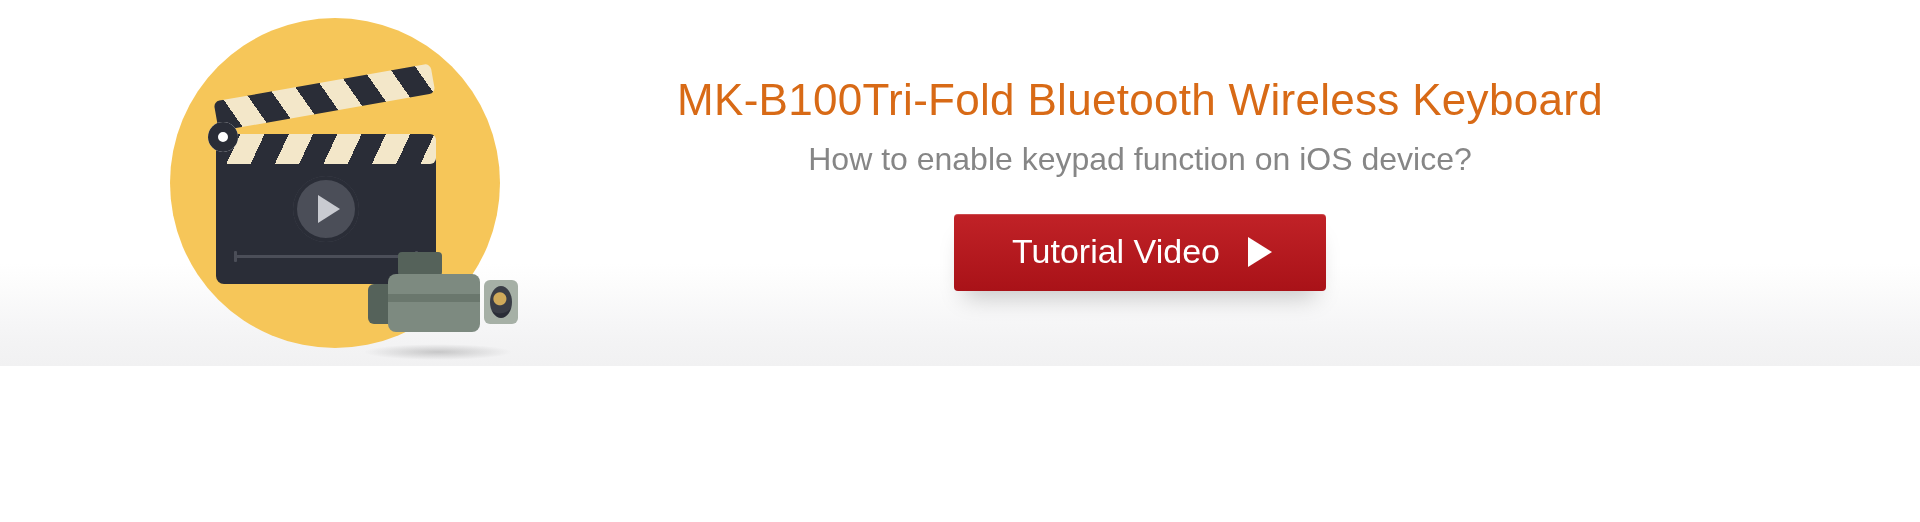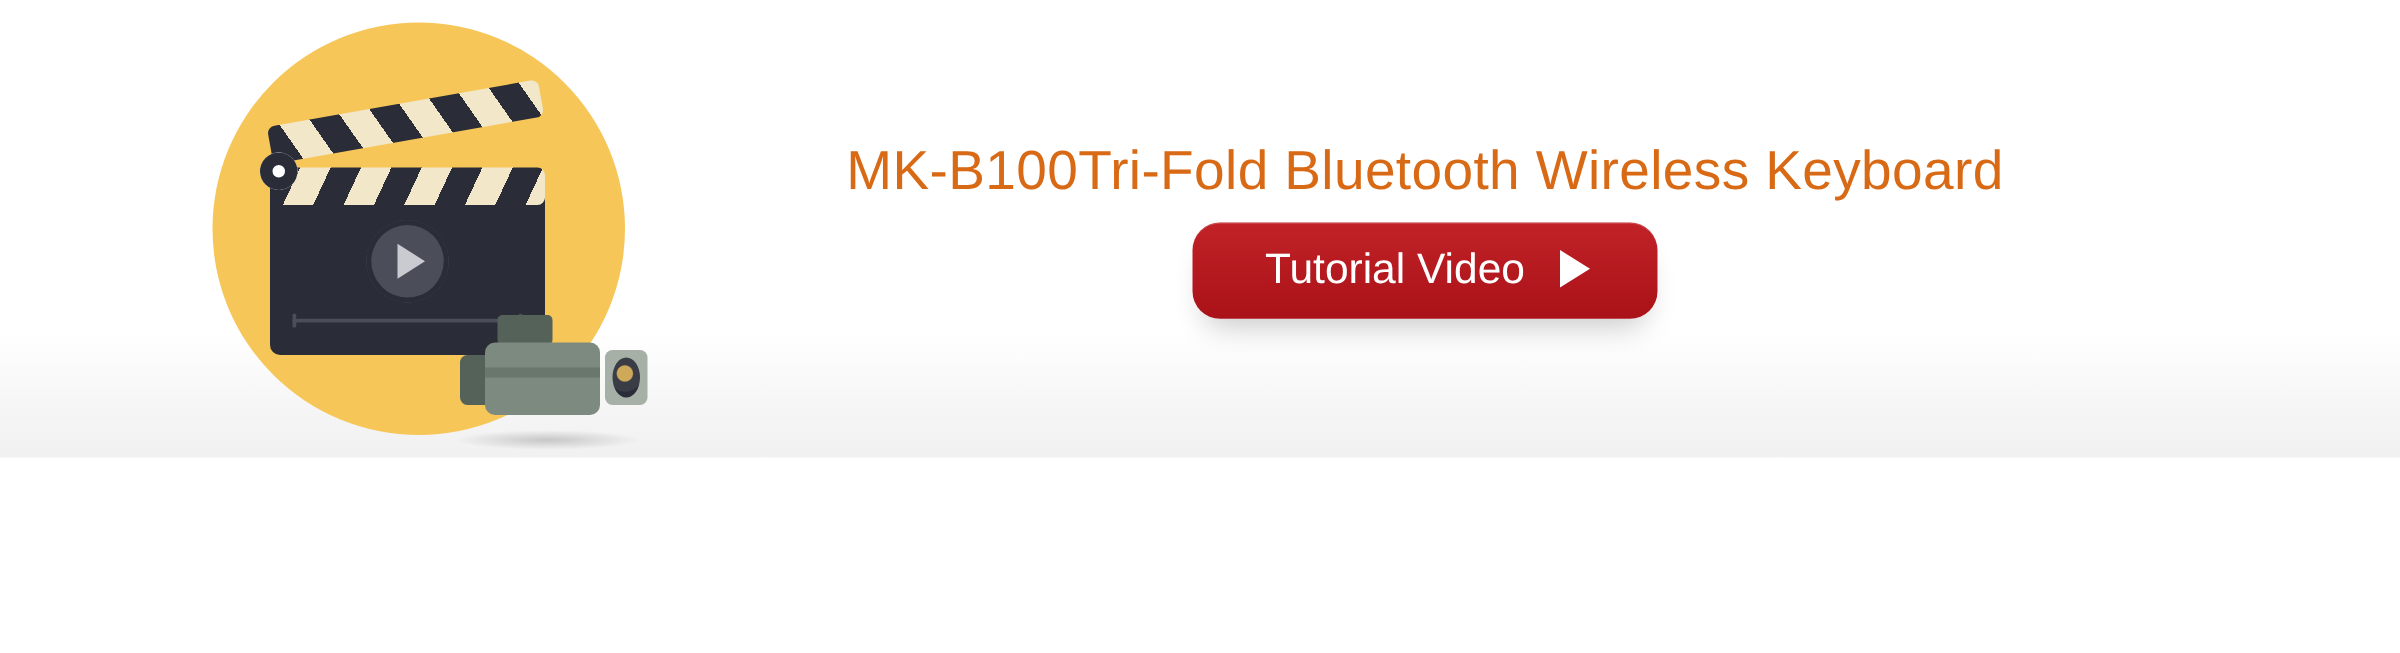--- a/index.html
+++ b/index.html
@@ -106,21 +106,21 @@
   }
   .cta {
     display: inline-flex;
     align-items: center;
     justify-content: center;
     gap: 28px;
     background: linear-gradient(#c12227, #a91218);
     color: #fff;
     font-size: 34px;
     padding: 18px 54px 20px 58px;
-    border-radius: 22px;
+    border-radius: 4px;
     border: none;
     cursor: pointer;
     box-shadow: 0 16px 24px -10px rgba(0,0,0,.22), inset 0 1px 0 rgba(255,255,255,.18);
   }
   .cta .tri {
     width: 0; height: 0;
     border-left: 24px solid #fff;
     border-top: 15px solid transparent;
     border-bottom: 15px solid transparent;
   }
@@ -145,19 +145,20 @@
       <div class="shadow"></div>
       <div class="view"></div>
       <div class="side"></div>
       <div class="body"></div>
       <div class="lens"></div>
     </div>
   </div>
 
   <div class="copy">
     <div class="title">MK-B100Tri-Fold Bluetooth Wireless Keyboard</div>
+    <div class="subtitle">How to enable keypad function on iOS device?</div>
     <button class="cta">
       <span>Tutorial Video</span>
       <span class="tri"></span>
     </button>
   </div>
 
 </div>
 
 </body></html>

